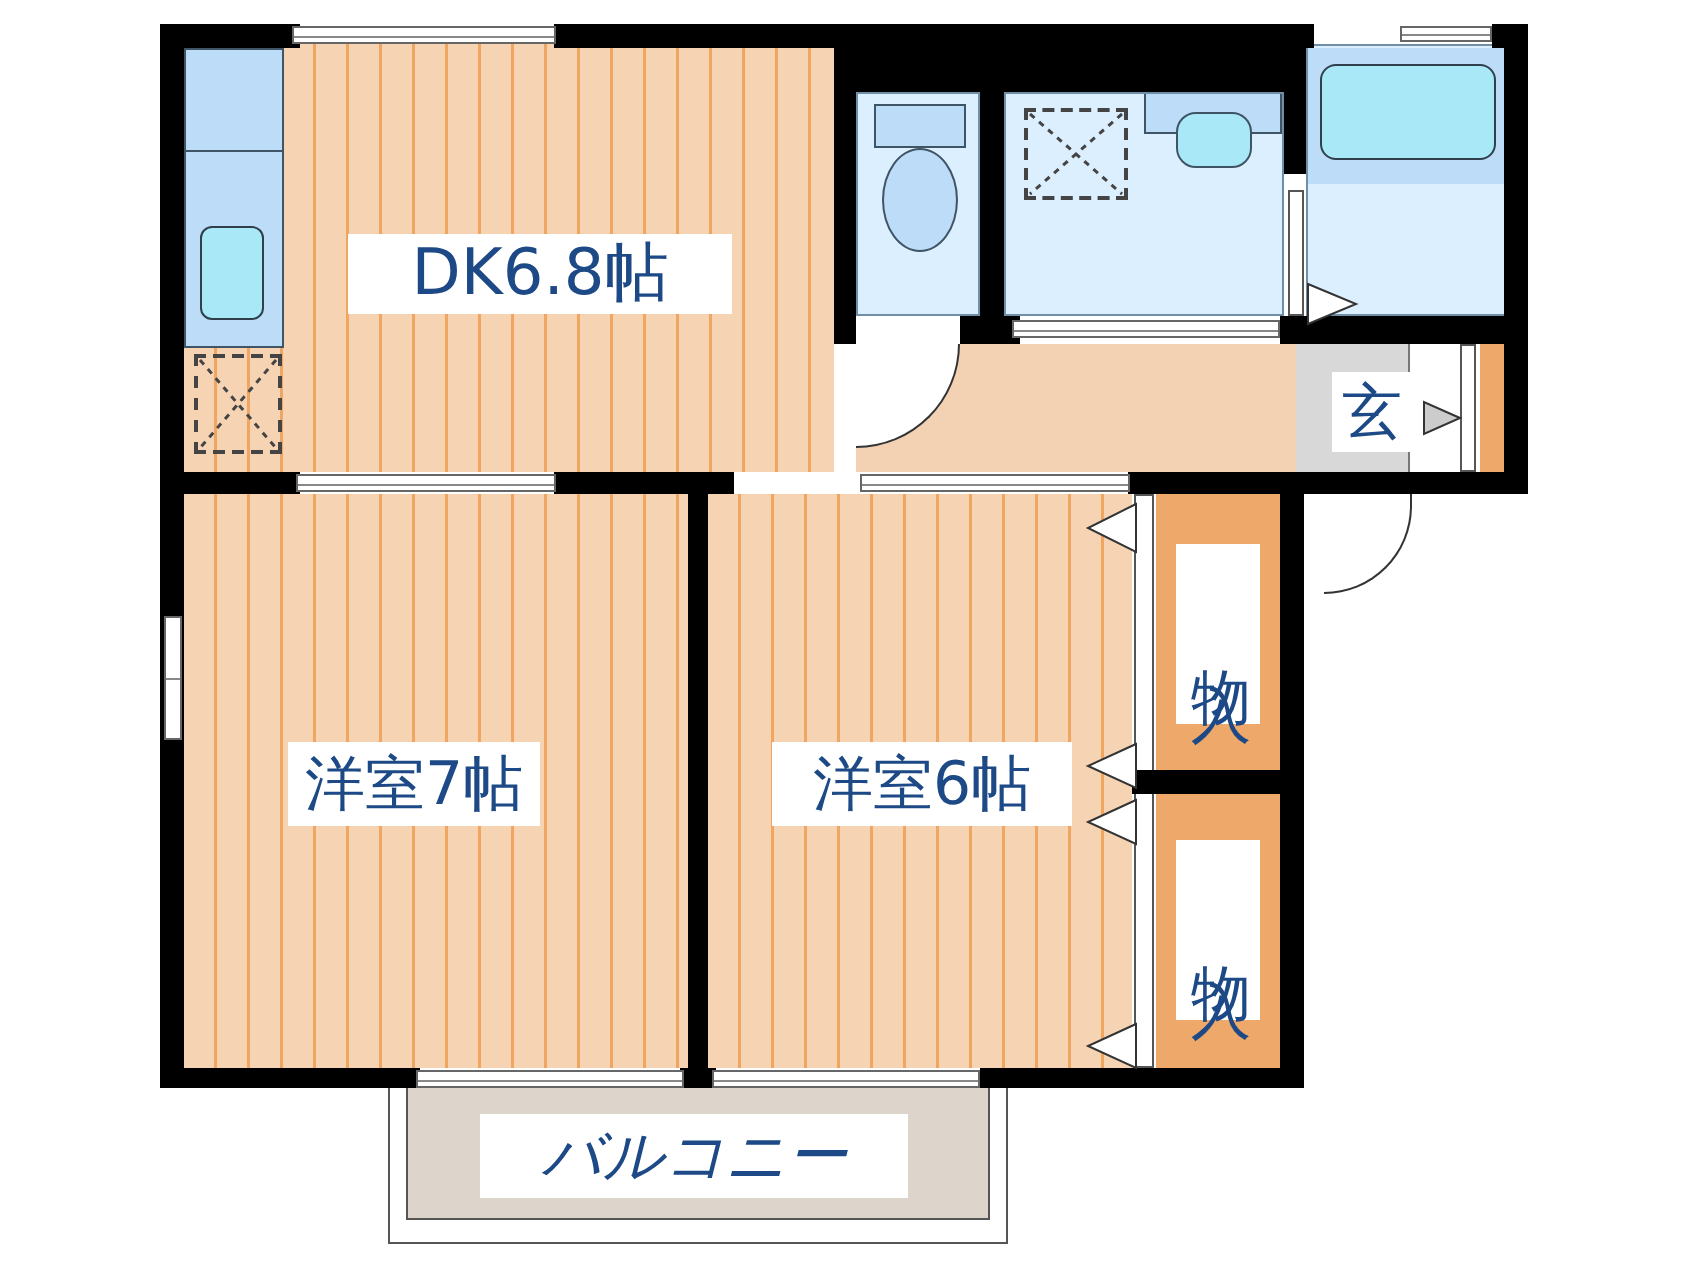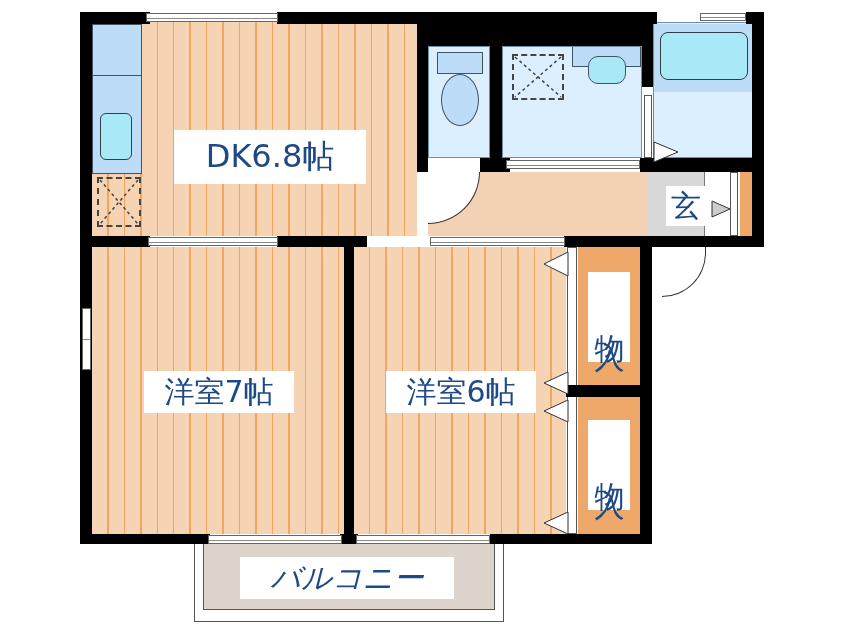--- a/index.html
+++ b/index.html
@@ -113,19 +113,19 @@
   <polygon points="28,160 4,171 28,182" fill="#fff" stroke="#333" stroke-width="1"></polygon>
   <polygon points="28,272 4,283 28,294" fill="#fff" stroke="#333" stroke-width="1"></polygon>
 </svg>
 <svg class="abs" style="left:652px;top:140px;" width="30" height="24">
   <polygon points="2,2 26,12 2,22" fill="#fff" stroke="#333" stroke-width="1"></polygon>
 </svg>
 <svg class="abs" style="left:710px;top:198px;" width="22" height="22">
   <polygon points="20,11 2,3 2,19" fill="#ccc" stroke="#333" stroke-width="1"></polygon>
 </svg>
 
-<div class="label" style="left:174px;top:130px;width:192px;height:54px;font-size:32px;">DK6.8帖</div>
-<div class="label" style="left:144px;top:371px;width:150px;height:42px;font-size:30px;">洋室7帖</div>
+<div class="label" style="left:174px;top:117px;width:192px;height:40px;font-size:32px;">DK6.8帖</div>
+<div class="label" style="left:144px;top:371px;width:126px;height:42px;font-size:30px;">洋室7帖</div>
 <div class="label" style="left:386px;top:371px;width:150px;height:42px;font-size:30px;">洋室6帖</div>
 <div class="label vlabel" style="left:588px;top:272px;width:42px;height:90px;font-size:30px;">物入</div>
 <div class="label vlabel" style="left:588px;top:420px;width:42px;height:90px;font-size:30px;">物入</div>
 <div class="label" style="left:666px;top:186px;width:40px;height:40px;font-size:30px;">玄</div>
 <div class="label" style="left:240px;top:557px;width:214px;height:42px;font-size:30px;font-style:italic;">バルコニー</div>
 
 </body></html>

